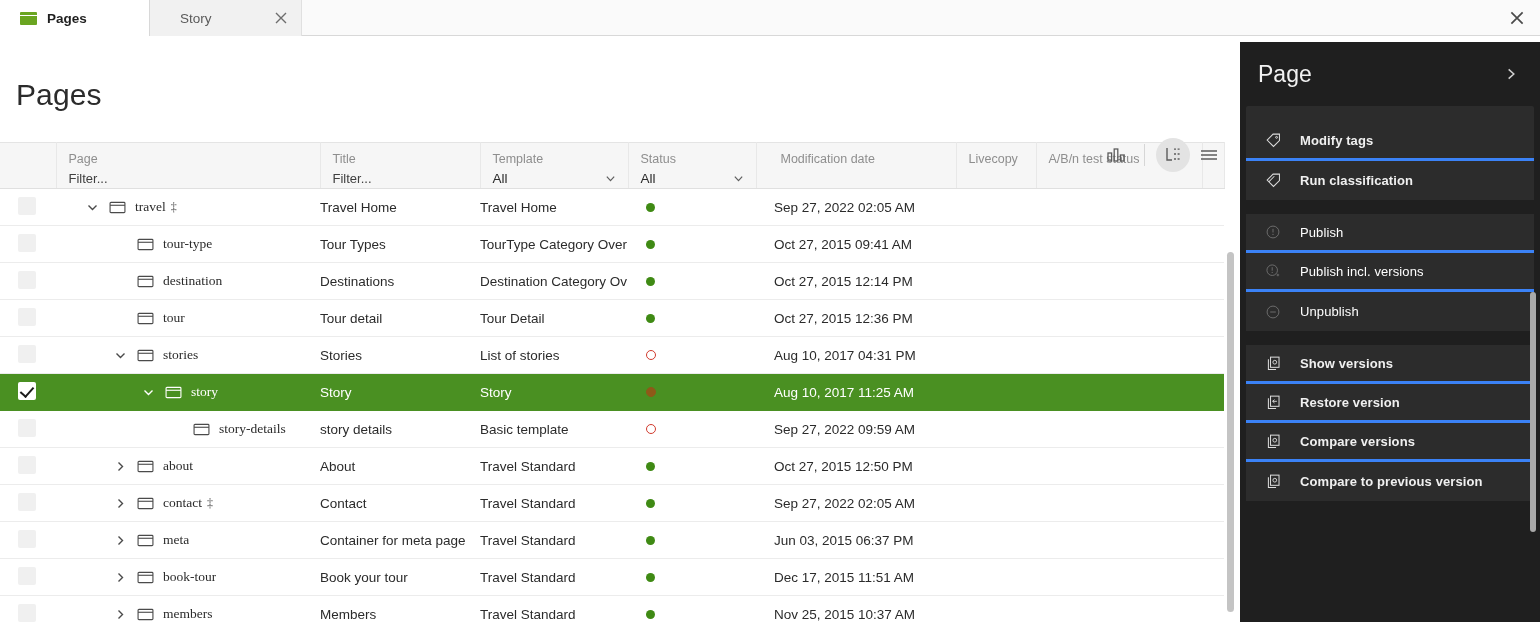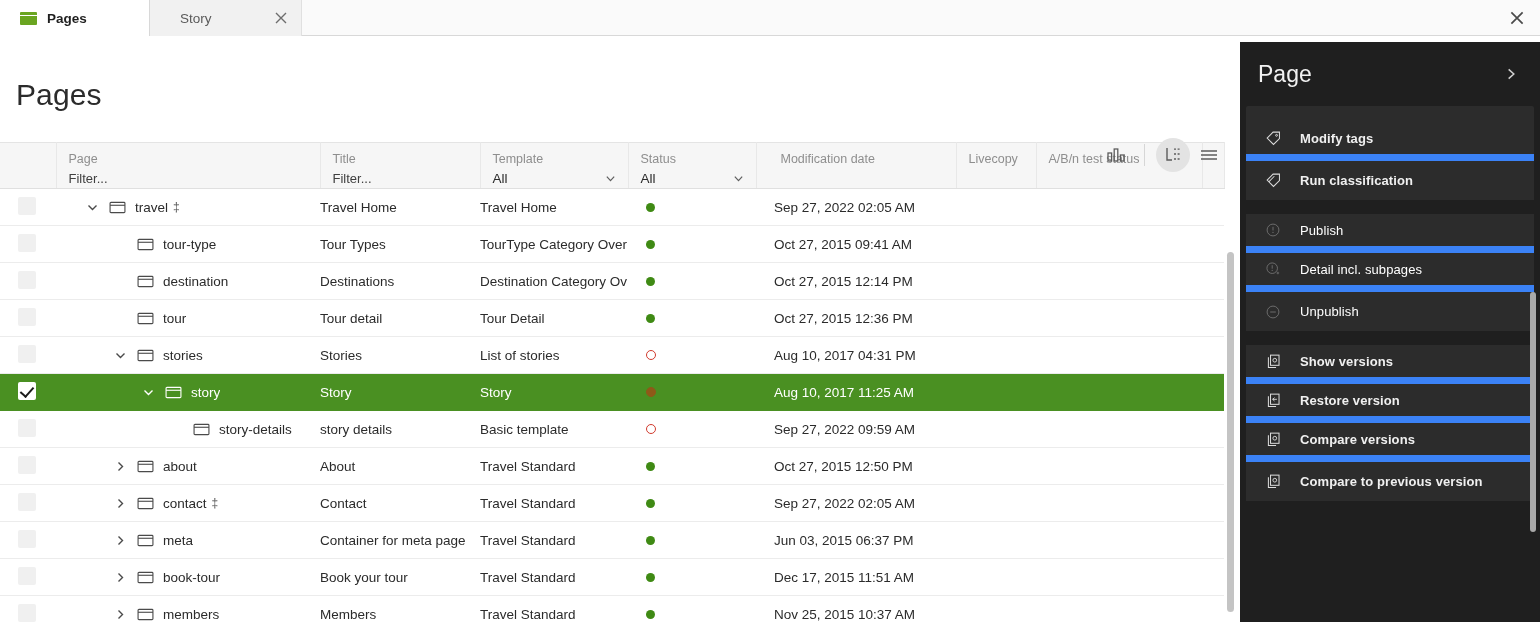--- a/index.html
+++ b/index.html
@@ -116,21 +116,21 @@
   .chkbox {
     width: 18px; height: 18px; background: #f0f0f0; border-radius: 2px;
     display: inline-block; position: relative; cursor: pointer;
   }
   tr.selected .chkbox { background: #ffffff; }
   .chkbox.checked::after {
     content: ""; position: absolute; left: 5px; top: 2px;
     width: 6px; height: 11px; border: solid #1b1b1b;
     border-width: 0 2.6px 2.6px 0; transform: rotate(42deg);
   }
-  .cell-page { padding: 0; }
+  .cell-page { padding: 0; font-family: Liberation Serif, serif; }
   .page-inner { display: flex; align-items: center; height: 36px; }
   .twisty {
     width: 20px; height: 20px; flex: 0 0 auto; color: #4a4a4a;
     display: flex; align-items: center; justify-content: center; cursor: pointer;
   }
   tr.selected .twisty { color: #fff; }
   .twisty.blank { visibility: hidden; }
   .pg-icon { width: 17px; height: 13px; flex: 0 0 auto; margin: 0 9px 0 7px; color: #4a4a4a; }
   tr.selected .pg-icon { color: #fff; }
   .pg-name { white-space: nowrap; overflow: hidden; text-overflow: ellipsis; }
@@ -161,21 +161,21 @@
   }
   .rail-title { font-size: 23px; font-weight: normal; color: #f2f2f2; }
   .rail-collapse { width: 14px; height: 14px; color: #cfcfcf; cursor: pointer; }
   .rail-scroll { position: relative; }
   .clipped-group {
     margin: 0 6px; height: 16px; background: #2c2c2c; border-radius: 2px 2px 0 0;
   }
   .grp { margin: 0 6px 14px 6px; }
   .mi {
     display: flex; align-items: center; gap: 0;
-    height: 39px; background: #2c2c2c; border-bottom: 7px solid #3b82f6;
+    height: 39px; background: #2c2c2c; border-bottom: 3px solid #3b82f6;
     cursor: pointer; padding-left: 0;
   }
   .mi:last-child { border-bottom: none; }
   .mi-icon {
     width: 54px; flex: 0 0 54px; display: flex; align-items: center; justify-content: center;
     color: #dcdcdc;
   }
   .mi-label { font-size: 13px; color: #f0f0f0; font-weight: bold; letter-spacing: .1px; }
   .mi.disabled { cursor: default; }
   .mi.disabled .mi-icon { color: #6e6e6e; }
@@ -616,21 +616,21 @@
           </div>
           <div class="mi disabled">
             <span class="mi-icon">
               <svg viewBox="0 0 20 20" width="16" height="16">
                 <circle cx="9" cy="9" r="6.6" fill="none" stroke="currentColor" stroke-width="1.2"></circle>
                 <path d="M9 5.3 V9.6" stroke="currentColor" stroke-width="1.2"></path>
                 <circle cx="9" cy="11.8" r=".75" fill="currentColor"></circle>
                 <path d="M14.5 15 h3.2 M16.1 13.4 v3.2" stroke="currentColor" stroke-width="1.1"></path>
               </svg>
             </span>
-            <span class="mi-label">Detail incl. subpages</span>
+            <span class="mi-label">Publish incl. versions</span>
           </div>
           <div class="mi disabled">
             <span class="mi-icon">
               <svg viewBox="0 0 20 20" width="16" height="16">
                 <circle cx="10" cy="10" r="7.4" fill="none" stroke="currentColor" stroke-width="1.2"></circle>
                 <path d="M6.5 10 h7" stroke="currentColor" stroke-width="1.2"></path>
               </svg>
             </span>
             <span class="mi-label">Unpublish</span>
           </div>

